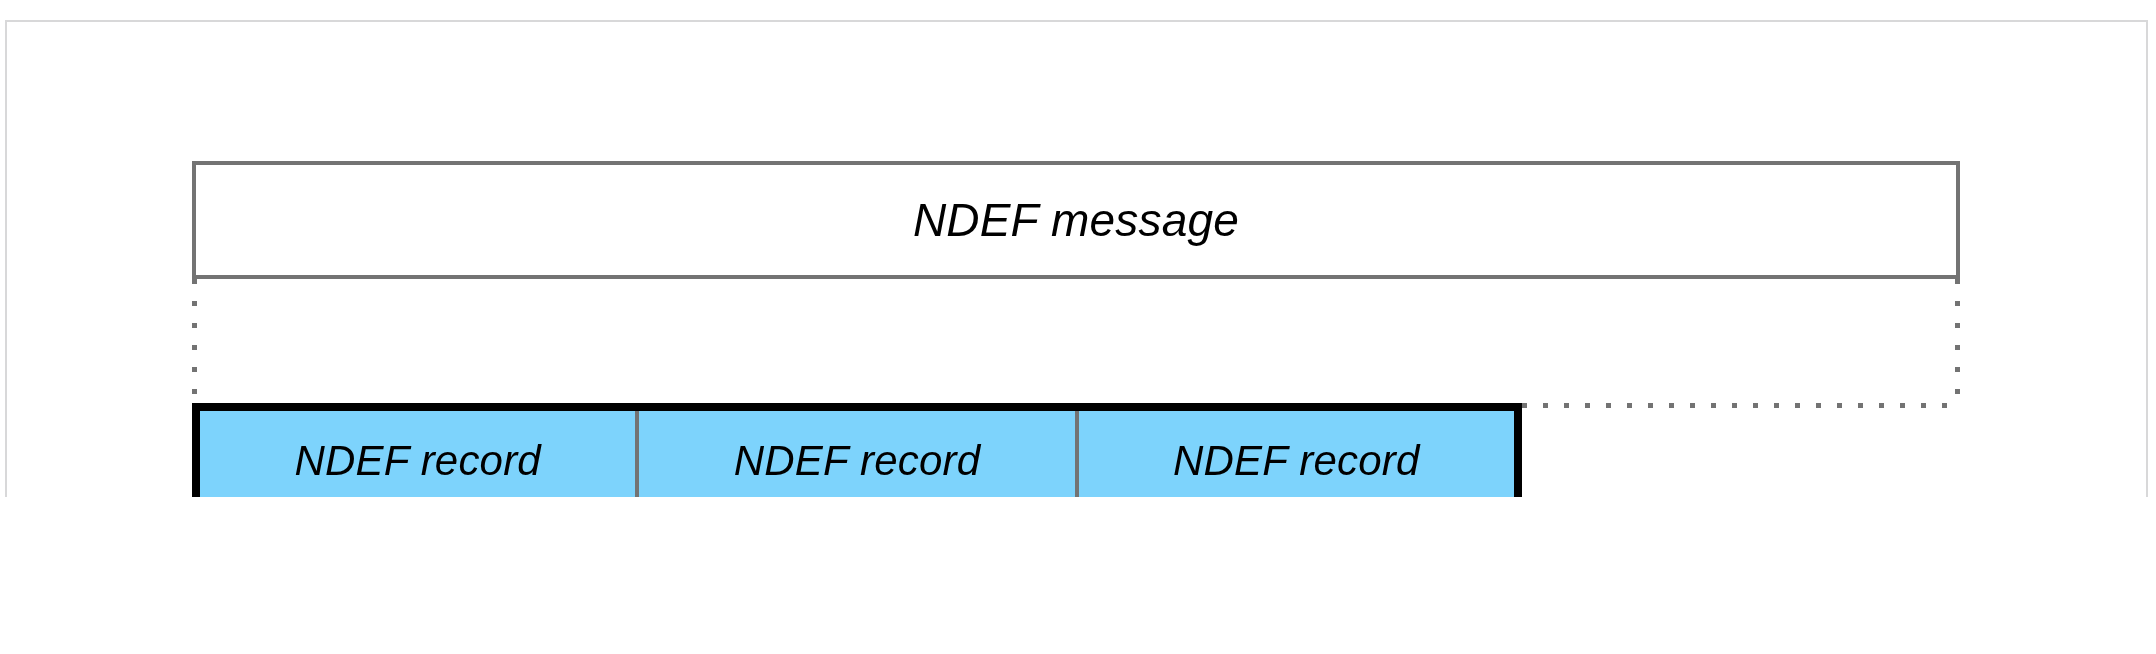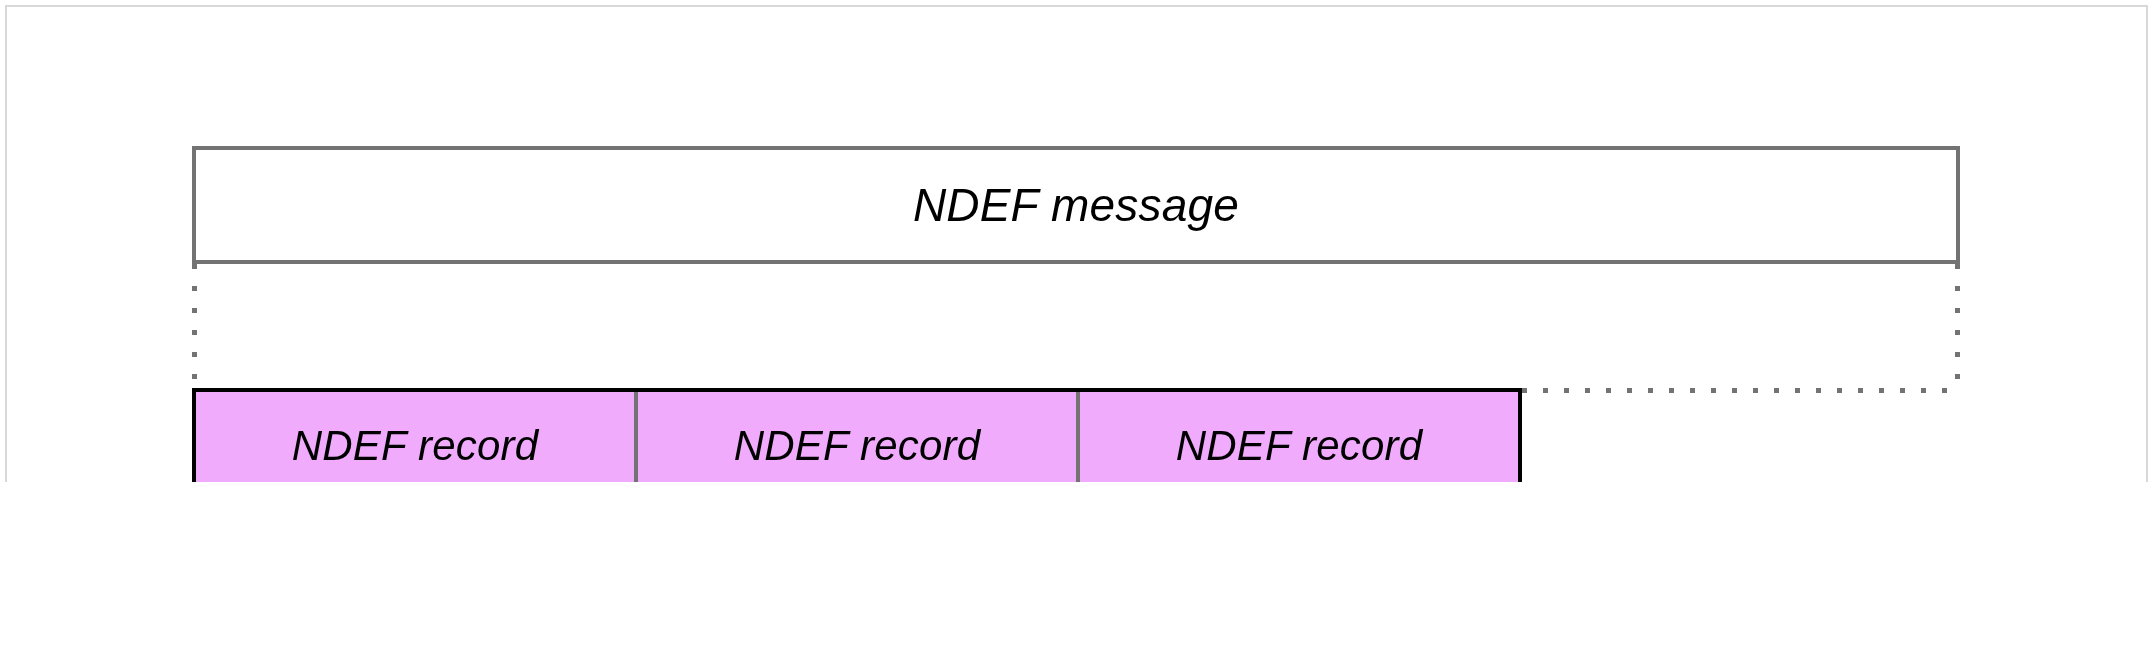--- a/index.html
+++ b/index.html
@@ -12,20 +12,21 @@
     font-family: "Liberation Sans", sans-serif;
   }
 
   
   #canvas {
     position: relative;
     width: 2156px;
     height: 482px;
     background: #ffffff;
     overflow: hidden;
+    margin-top: 15px;
   }
 
   
   #outer-frame {
     position: absolute;
     left: 5px;
     top: 5px;
     width: 2143px;
     height: 643px;
     box-sizing: border-box;
@@ -93,22 +94,22 @@
   }
 
   
   #records-solid {
     position: absolute;
     left: 0;
     top: 0;
     width: 1330px;
     height: 115px;
     box-sizing: border-box;
-    border: 4px solid #000000;
-    background: #f0abfc;
+    border: 8px solid #000000;
+    background: #7dd3fc;
     display: flex;
   }
   .record-cell {
     flex: 1 1 0;
     height: 100%;
     box-sizing: border-box;
     display: flex;
     align-items: center;
     justify-content: center;
     border-right: 4px solid #737373;

